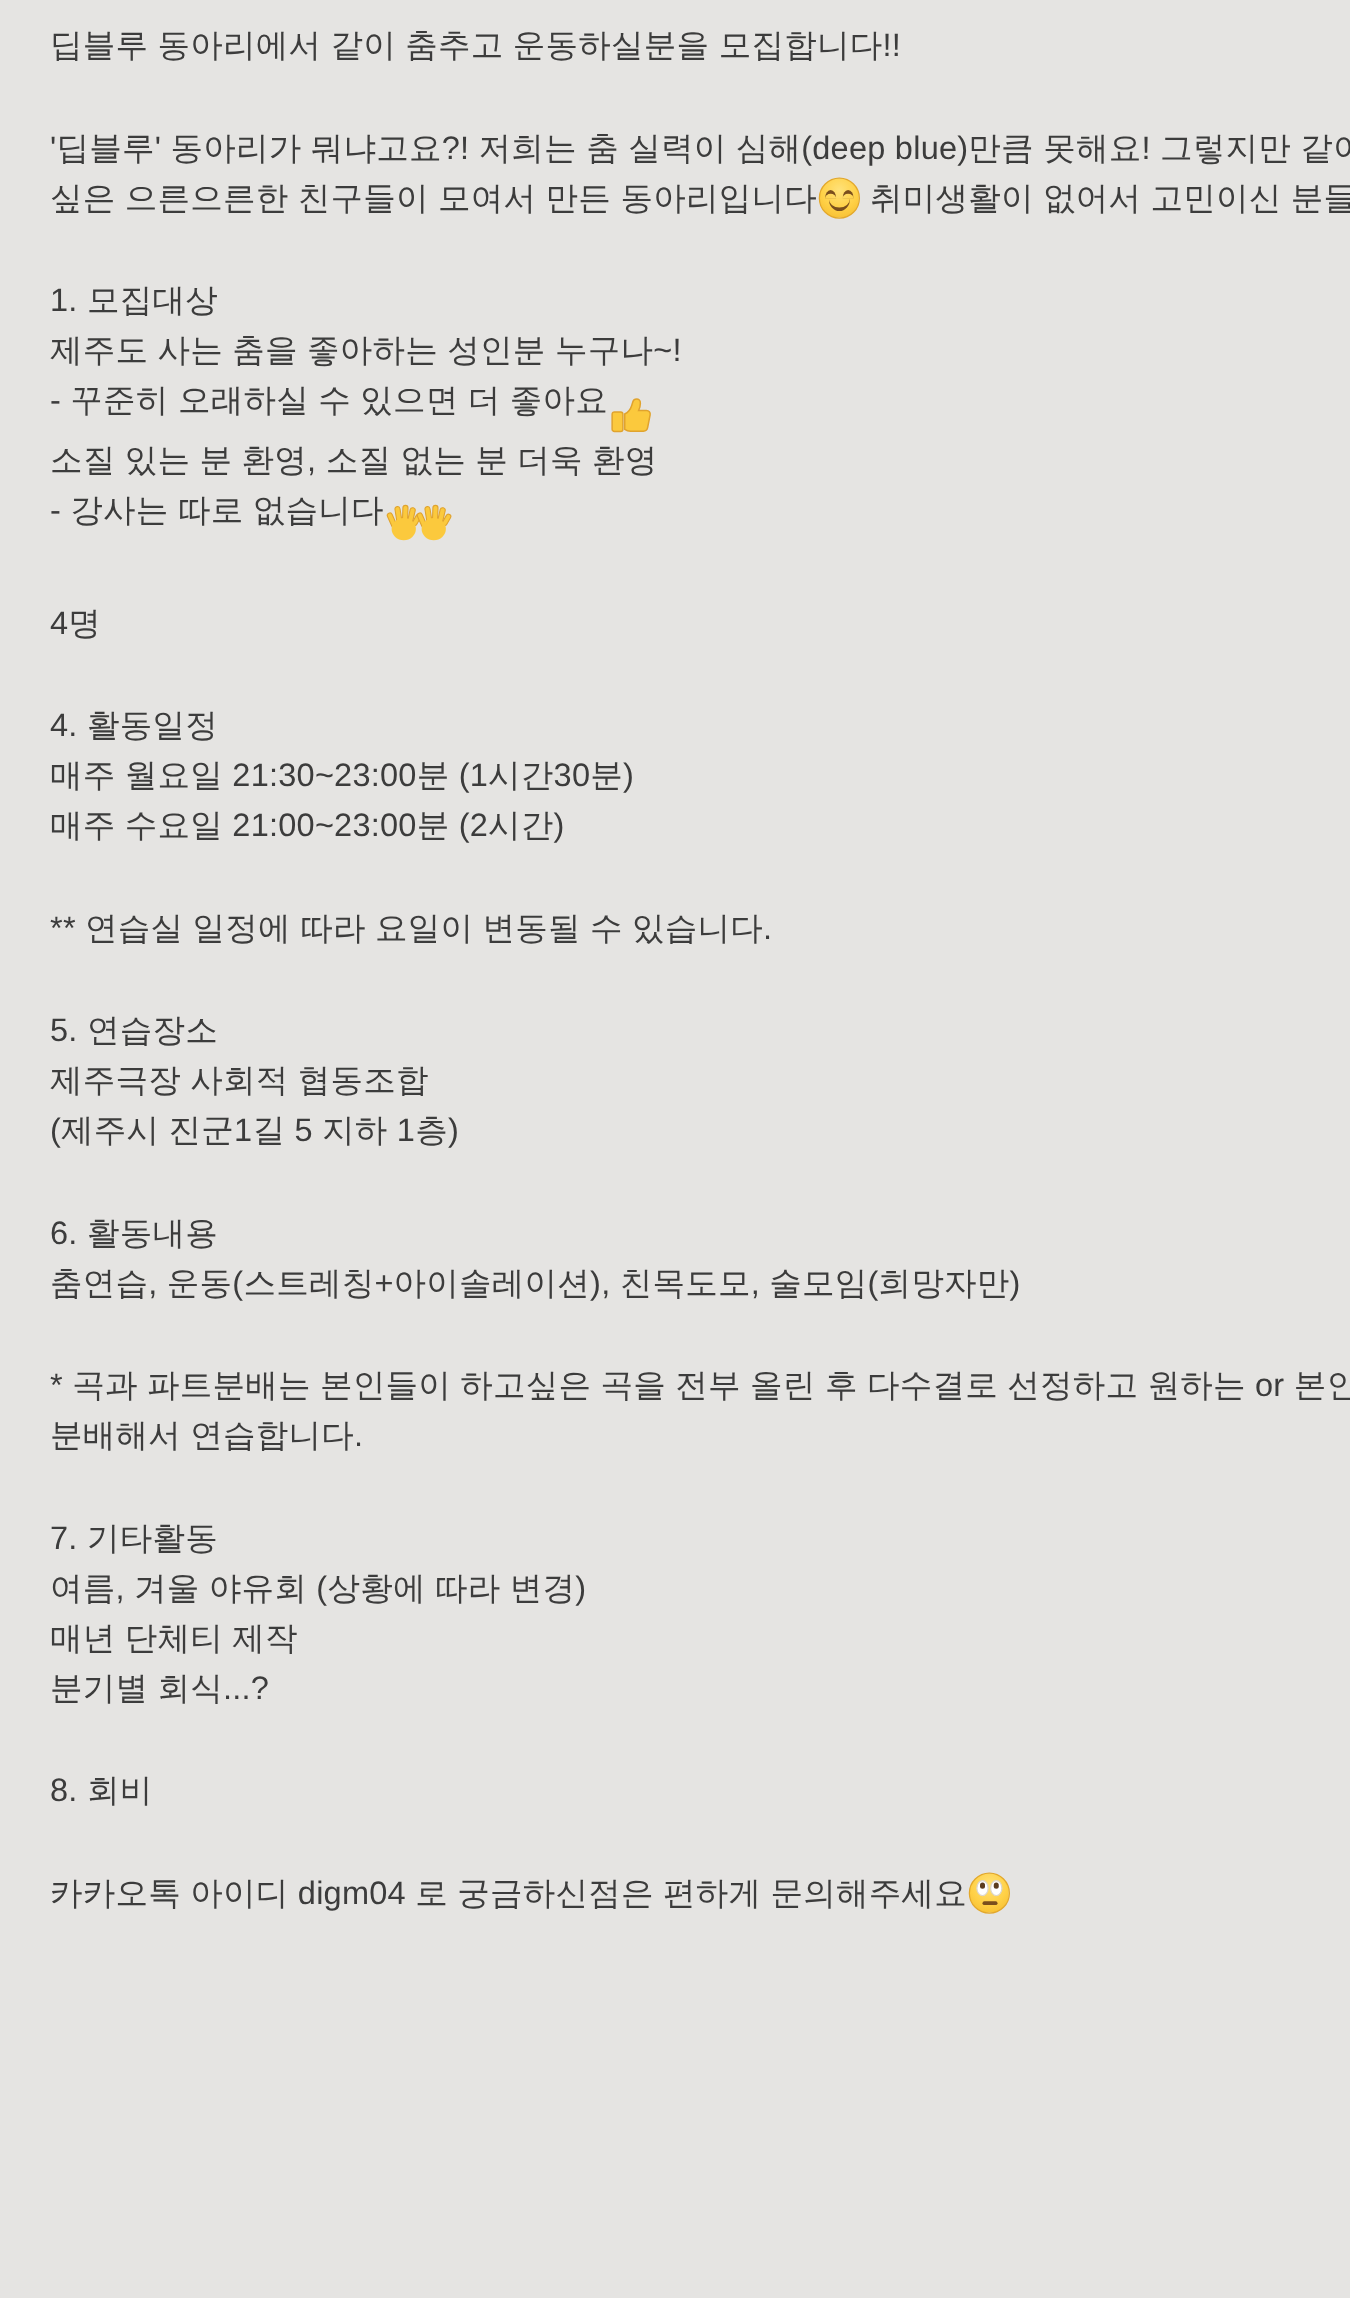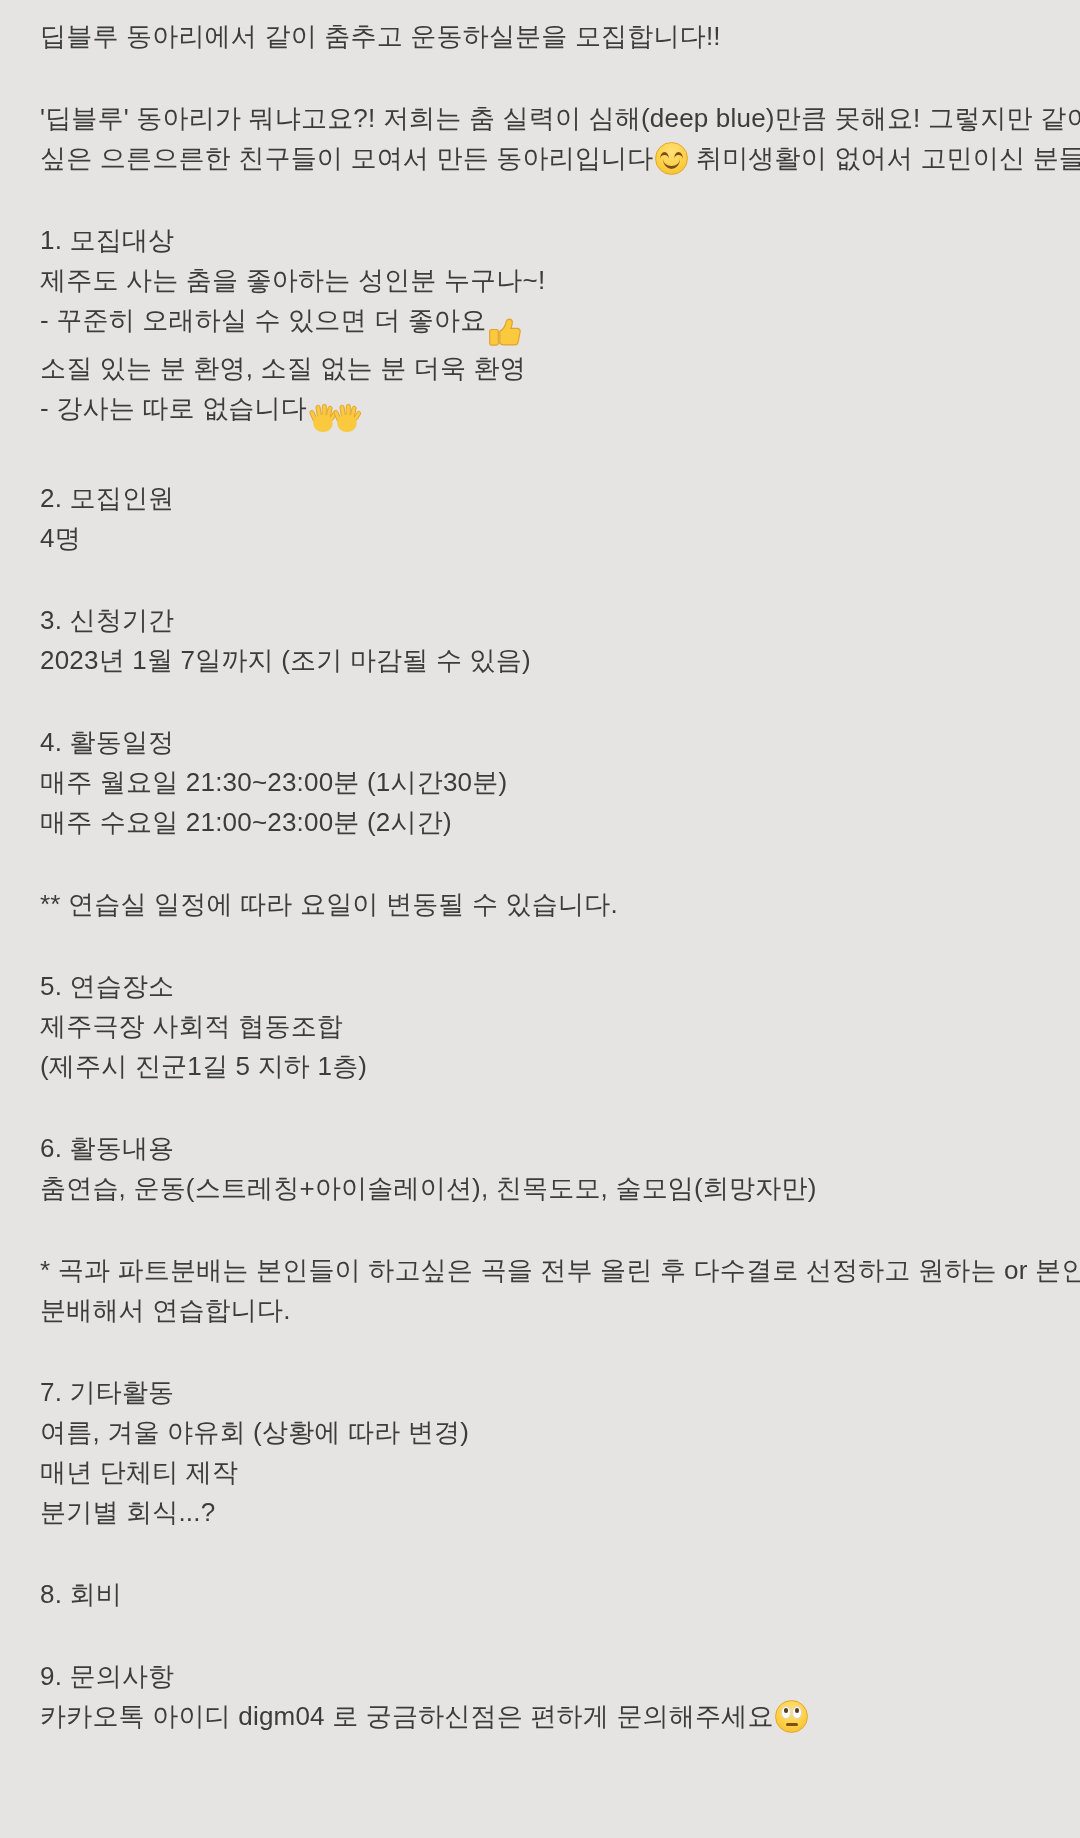--- a/index.html
+++ b/index.html
@@ -119,28 +119,23 @@
               <rect x="10" y="3.5" width="4.6" height="17" rx="2.3" transform="rotate(-9 12.3 12)"></rect>
               <rect x="16" y="2.5" width="4.6" height="18" rx="2.3" transform="rotate(2 18.3 11.5)"></rect>
               <rect x="21.5" y="4.5" width="4.6" height="16" rx="2.3" transform="rotate(13 23.8 12.5)"></rect>
               <rect x="26.5" y="10" width="4.3" height="11" rx="2.15" transform="rotate(30 28.6 15.5)"></rect>
               <ellipse cx="17" cy="24" rx="11" ry="10" stroke="none"></ellipse>
             </g>
           </svg></span></div>
   </div>
 
   <div class="para">
-    <div class="line">2. 모집인원</div>
     <div class="line">4명</div>
   </div>
 
-  <div class="para">
-    <div class="line">3. 신청기간</div>
-    <div class="line">2023년 1월 7일까지 (조기 마감될 수 있음)</div>
-  </div>
 
   <div class="para">
     <div class="line">4. 활동일정</div>
     <div class="line">매주 월요일 21:30~23:00분 (1시간30분)</div>
     <div class="line">매주 수요일 21:00~23:00분 (2시간)</div>
   </div>
 
   <div class="para">
     <div class="line">** 연습실 일정에 따라 요일이 변동될 수 있습니다.</div>
   </div>
@@ -166,17 +161,16 @@
     <div class="line">여름, 겨울 야유회 (상황에 따라 변경)</div>
     <div class="line">매년 단체티 제작</div>
     <div class="line">분기별 회식...?</div>
   </div>
 
   <div class="para">
     <div class="line">8. 회비</div>
   </div>
 
   <div class="para">
-    <div class="line">9. 문의사항</div>
     <div class="line"><span>카카오톡 아이디 digm04 로 궁금하신점은 편하게 문의해주세요</span><span class="emoji face face-roll" title="🙄"><span class="eyeball l"></span><span class="eyeball r"></span><span class="mouth"></span></span></div>
   </div>
 
 </div>
 
 </body></html>

